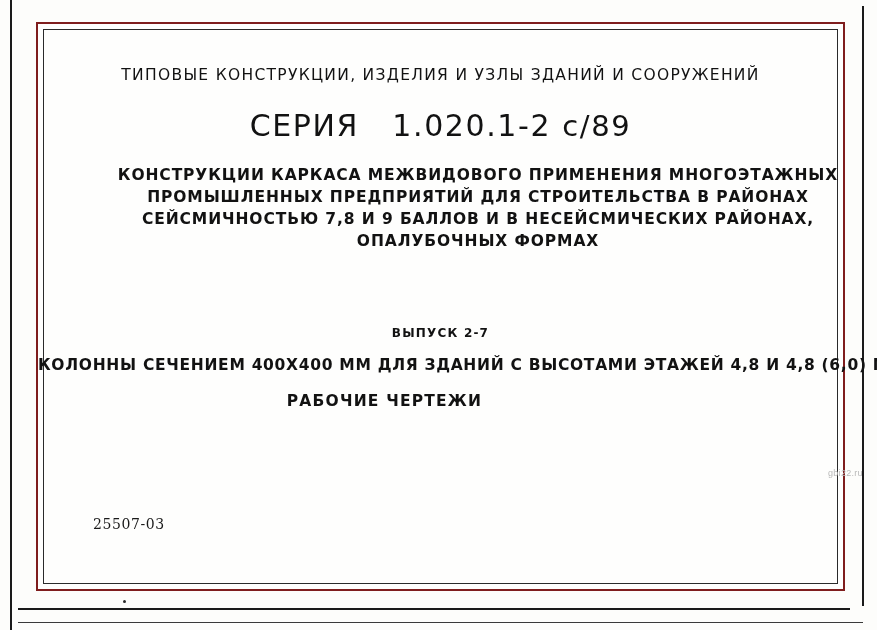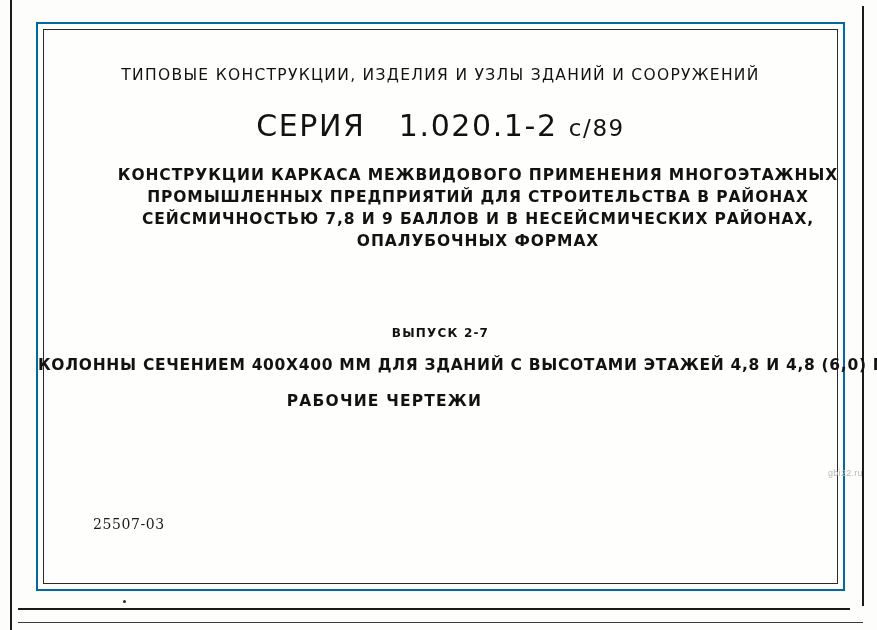--- a/index.html
+++ b/index.html
@@ -61,21 +61,21 @@
     background: #2a2a2a;
     border-radius: 50%;
   }
   
   .frame {
     position: absolute;
     left: 36px;
     top: 22px;
     width: 805px;
     height: 565px;
-    border: 2px solid #0369a1;
+    border: 2px solid #7f1d1d;
     background: #fefefd;
   }
   .frame-inner {
     position: absolute;
     left: 5px;
     top: 5px;
     right: 5px;
     bottom: 5px;
     border: 1px solid #2a2a2a;
   }
@@ -105,21 +105,21 @@
   .series-line {
     position: absolute;
     left: 0;
     width: 805px;
     top: 84px;
     font-size: 30px;
     letter-spacing: 1.6px;
     font-weight: 500;
   }
   .series-line .sub {
-    font-size: 23px;
+    font-size: 29px;
   }
   .desc {
     position: absolute;
     left: 0;
     width: 808px;
     top: 140px;
     font-size: 15.5px;
     line-height: 22px;
     letter-spacing: 0.9px;
     font-weight: 600;

